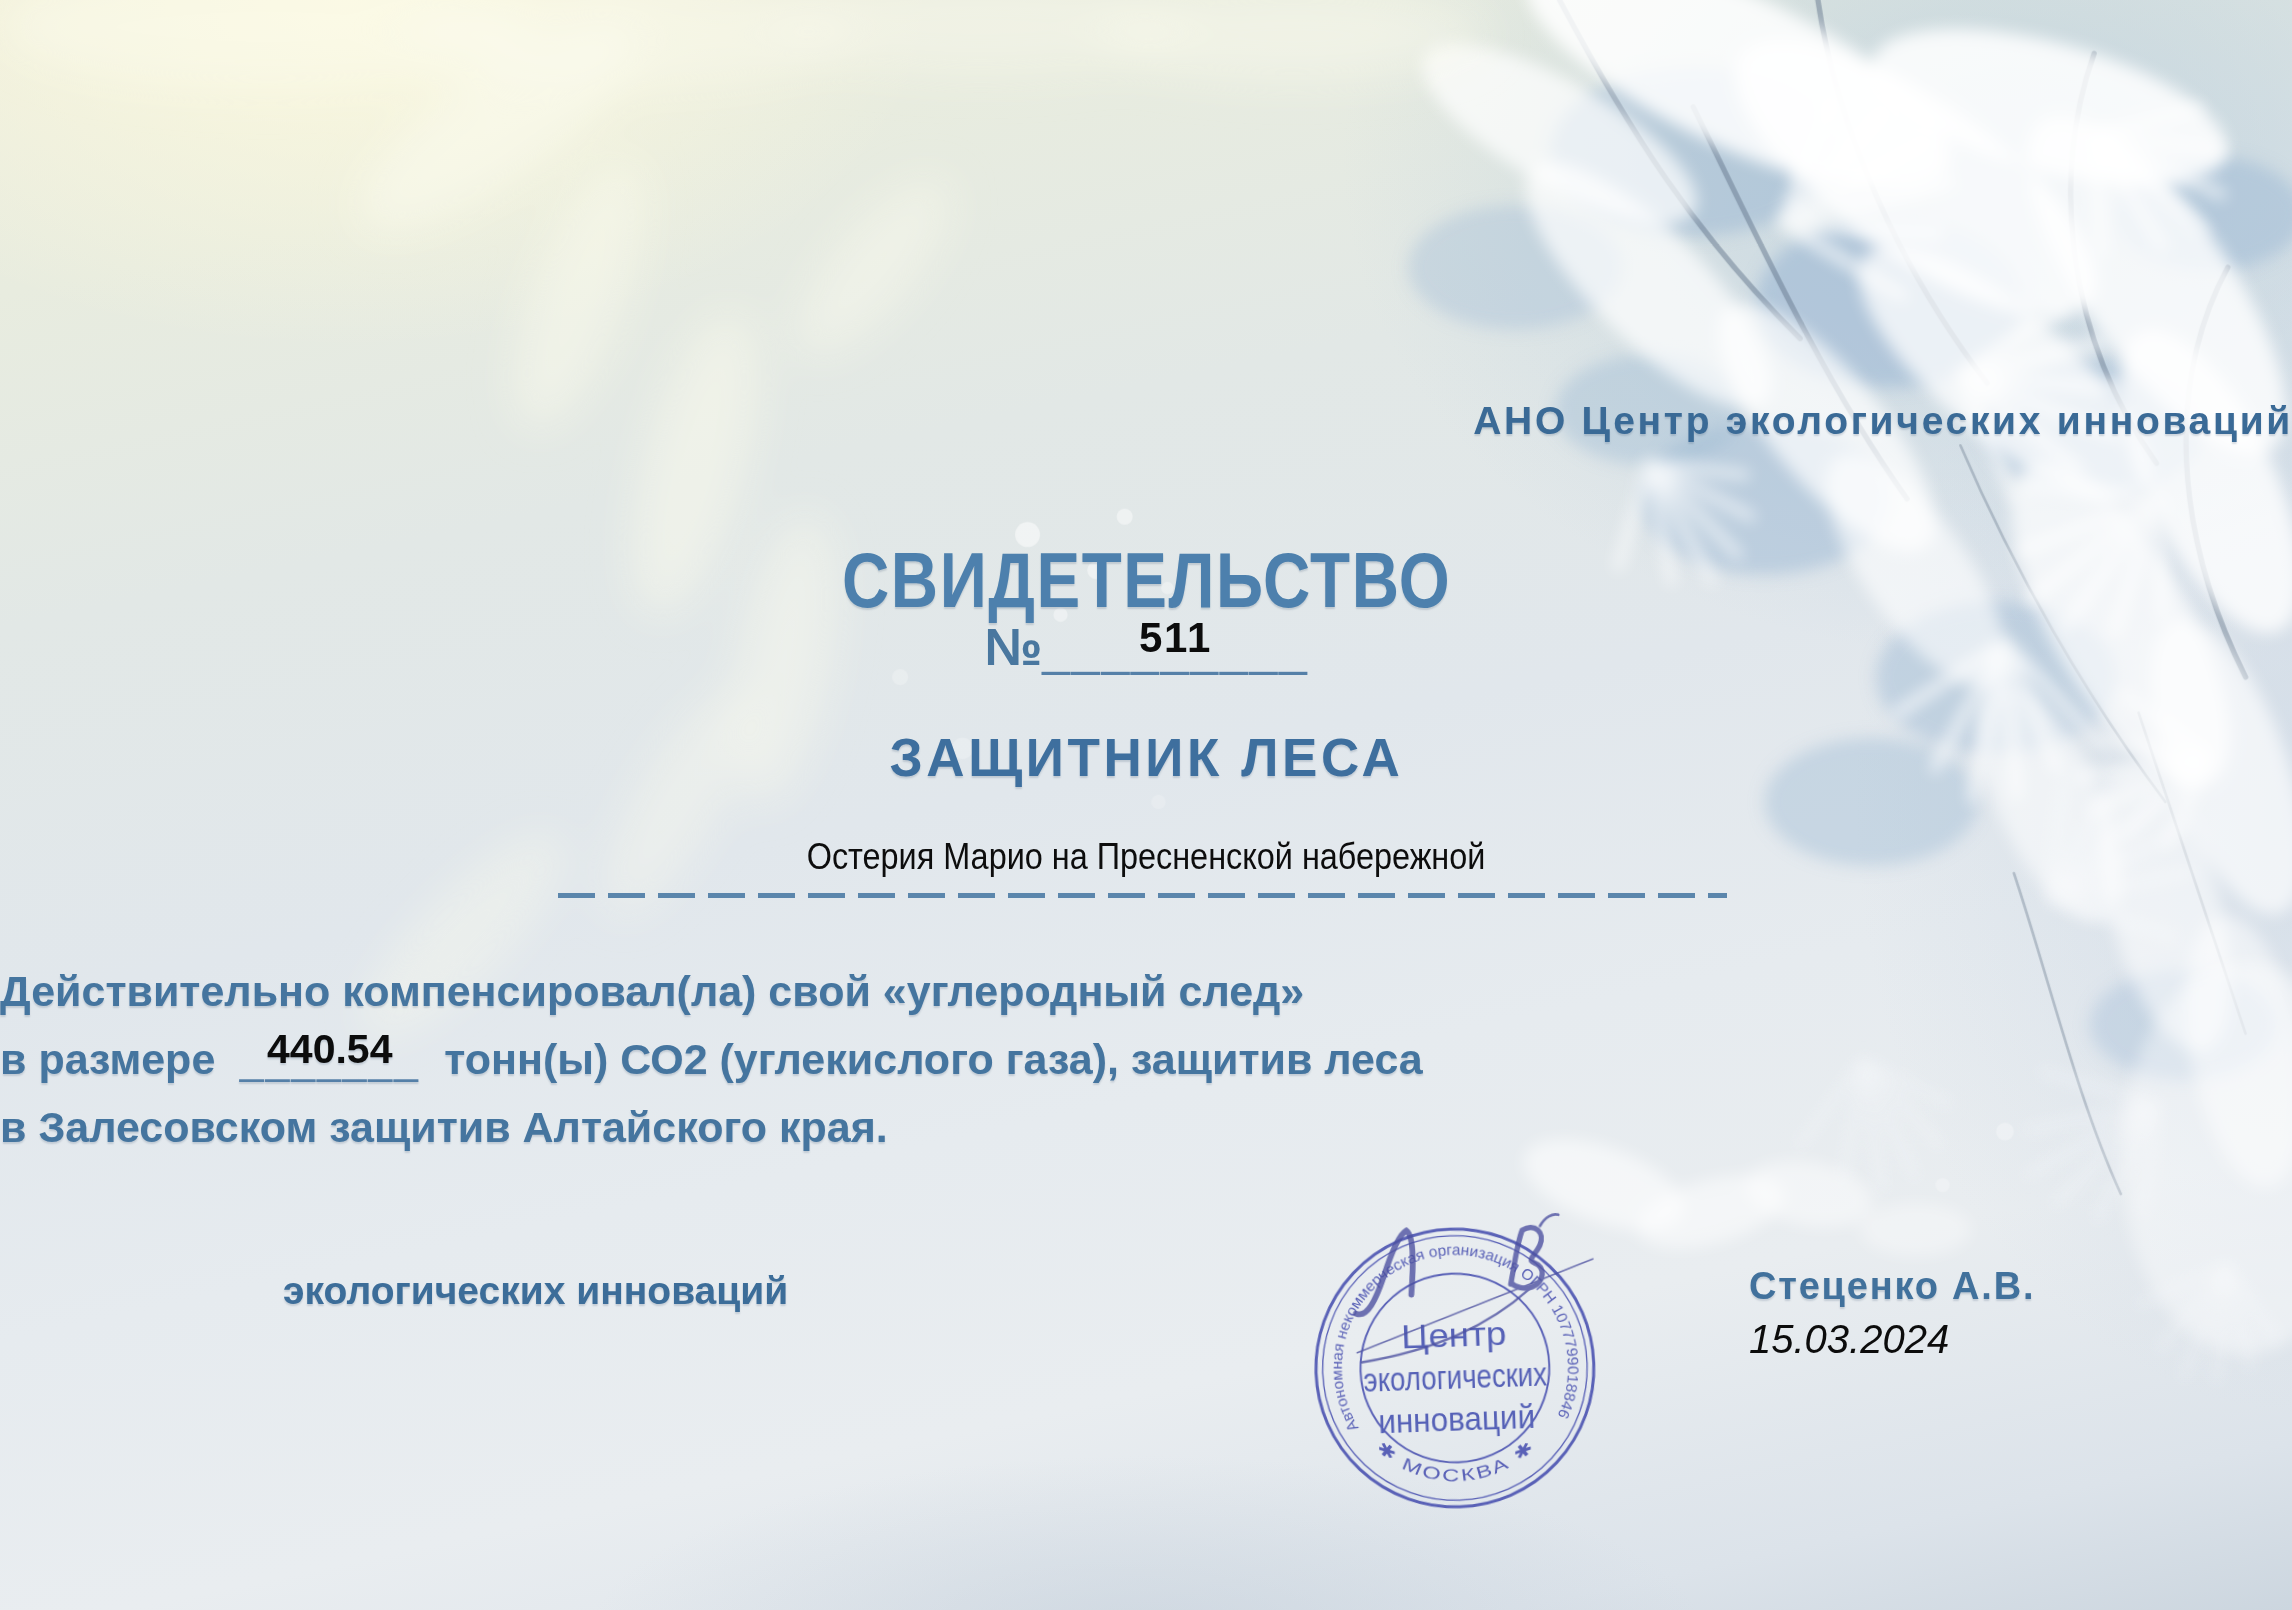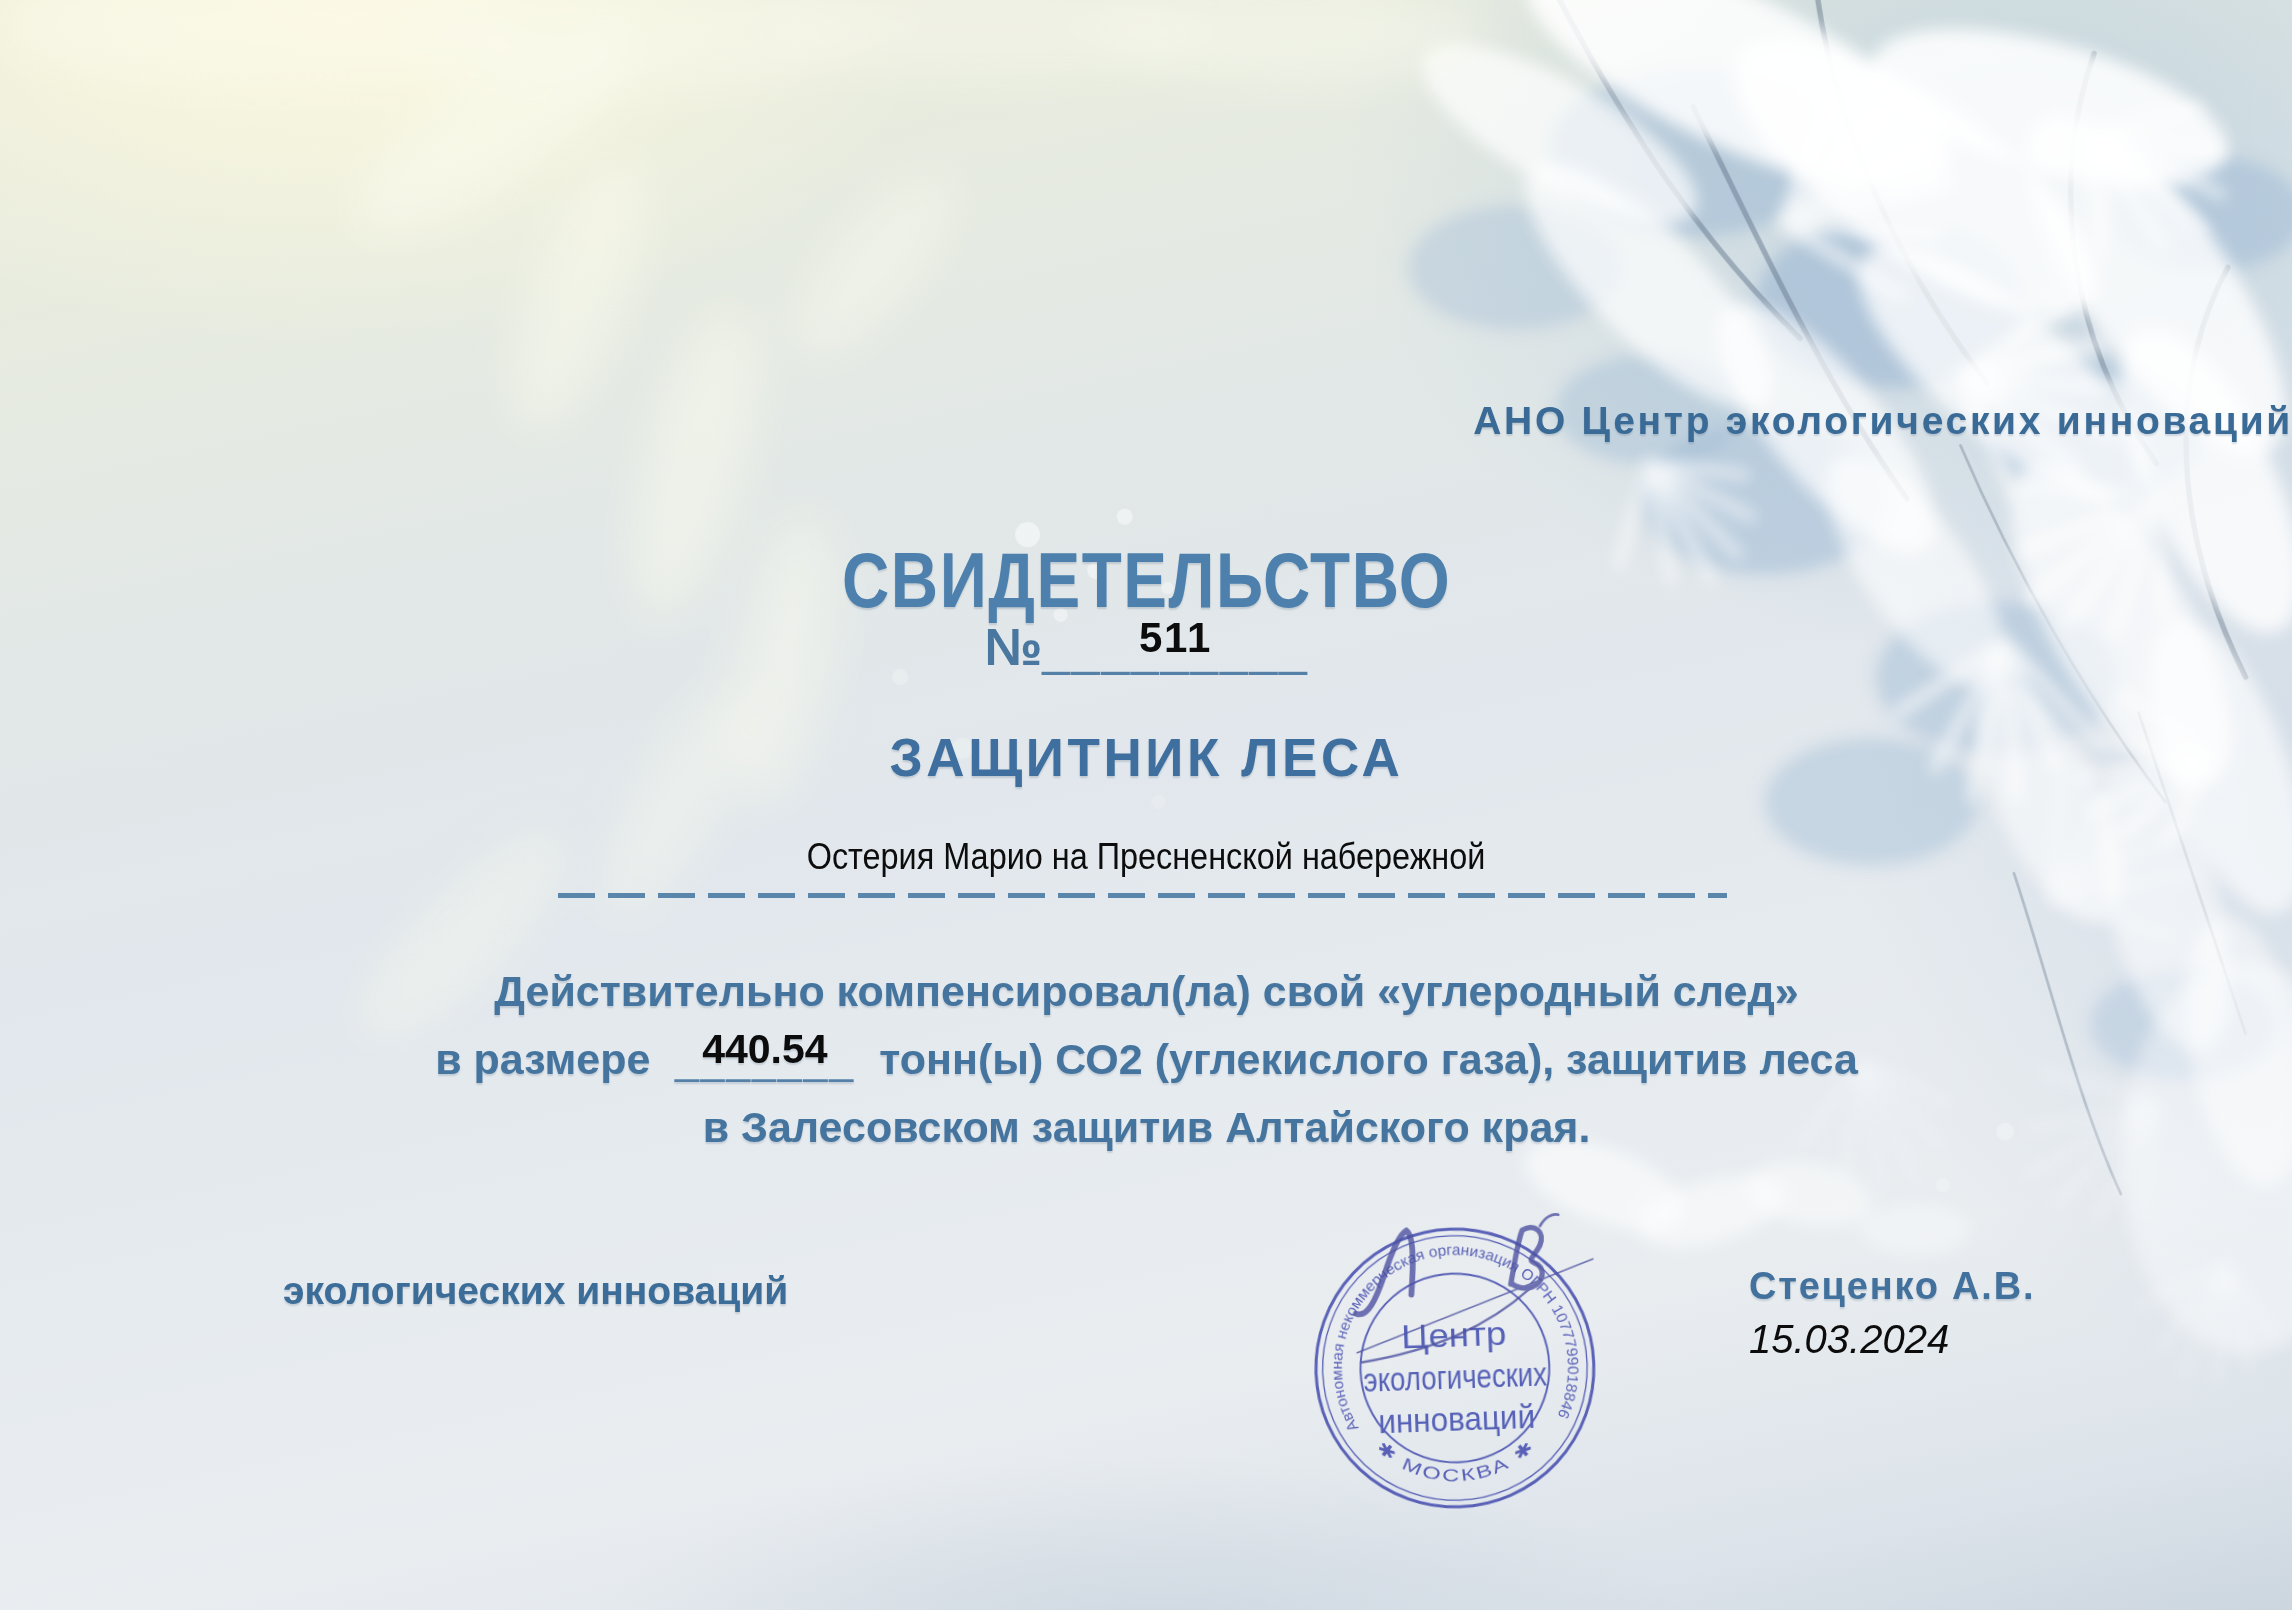--- a/index.html
+++ b/index.html
@@ -29,21 +29,21 @@
   .blank .bu{color:#5580a8;letter-spacing:1.8px;font-weight:normal;}
   .blank .bv{position:absolute;left:50%;transform:translateX(-50%);color:#0c0c0c;white-space:nowrap;font-weight:600;}
   .numline .bu{font-size:50px;}
   .numline .bv{font-size:42px;bottom:14.3px;letter-spacing:1.8px;}
   .award{position:absolute;left:0;top:727px;width:100%;text-align:center;
        font-size:53px;font-weight:bold;letter-spacing:3.6px;color:#3e6f9e;}
   .name{position:absolute;left:0;top:836px;width:100%;text-align:center;
        font-size:36px;font-weight:normal;color:#0d0d0d;}
   .nameline{position:absolute;left:558px;top:893px;width:1169px;height:5.3px;
        background:repeating-linear-gradient(90deg,#5b86ac 0 37px,rgba(0,0,0,0) 37px 50px);}
-  .bodytext{position:absolute;left:0;top:957px;width:100%;text-align:center;
+  .bodytext{position:absolute;left:0;top:957px;width:100%;text-align:left;
        font-size:43px;line-height:68px;font-weight:bold;color:#45759f;}
   .bodytext .bu{font-size:43px;}
   .bodytext .bv{font-size:41px;bottom:10.7px;}
   .sigleft{position:absolute;left:283px;top:1260px;font-size:39px;font-weight:bold;
        color:#3c6d99;line-height:61px;}
   .sigrname{position:absolute;left:1749px;top:1265px;font-size:38px;font-weight:bold;
        letter-spacing:1.8px;color:#41719c;}
   .sigrdate{position:absolute;left:1749px;top:1317px;font-size:40px;color:#0c0c0c;font-style:italic;}
   .stamp{left:1281px;top:1191px;transform:rotate(-2deg);}
 </style>

